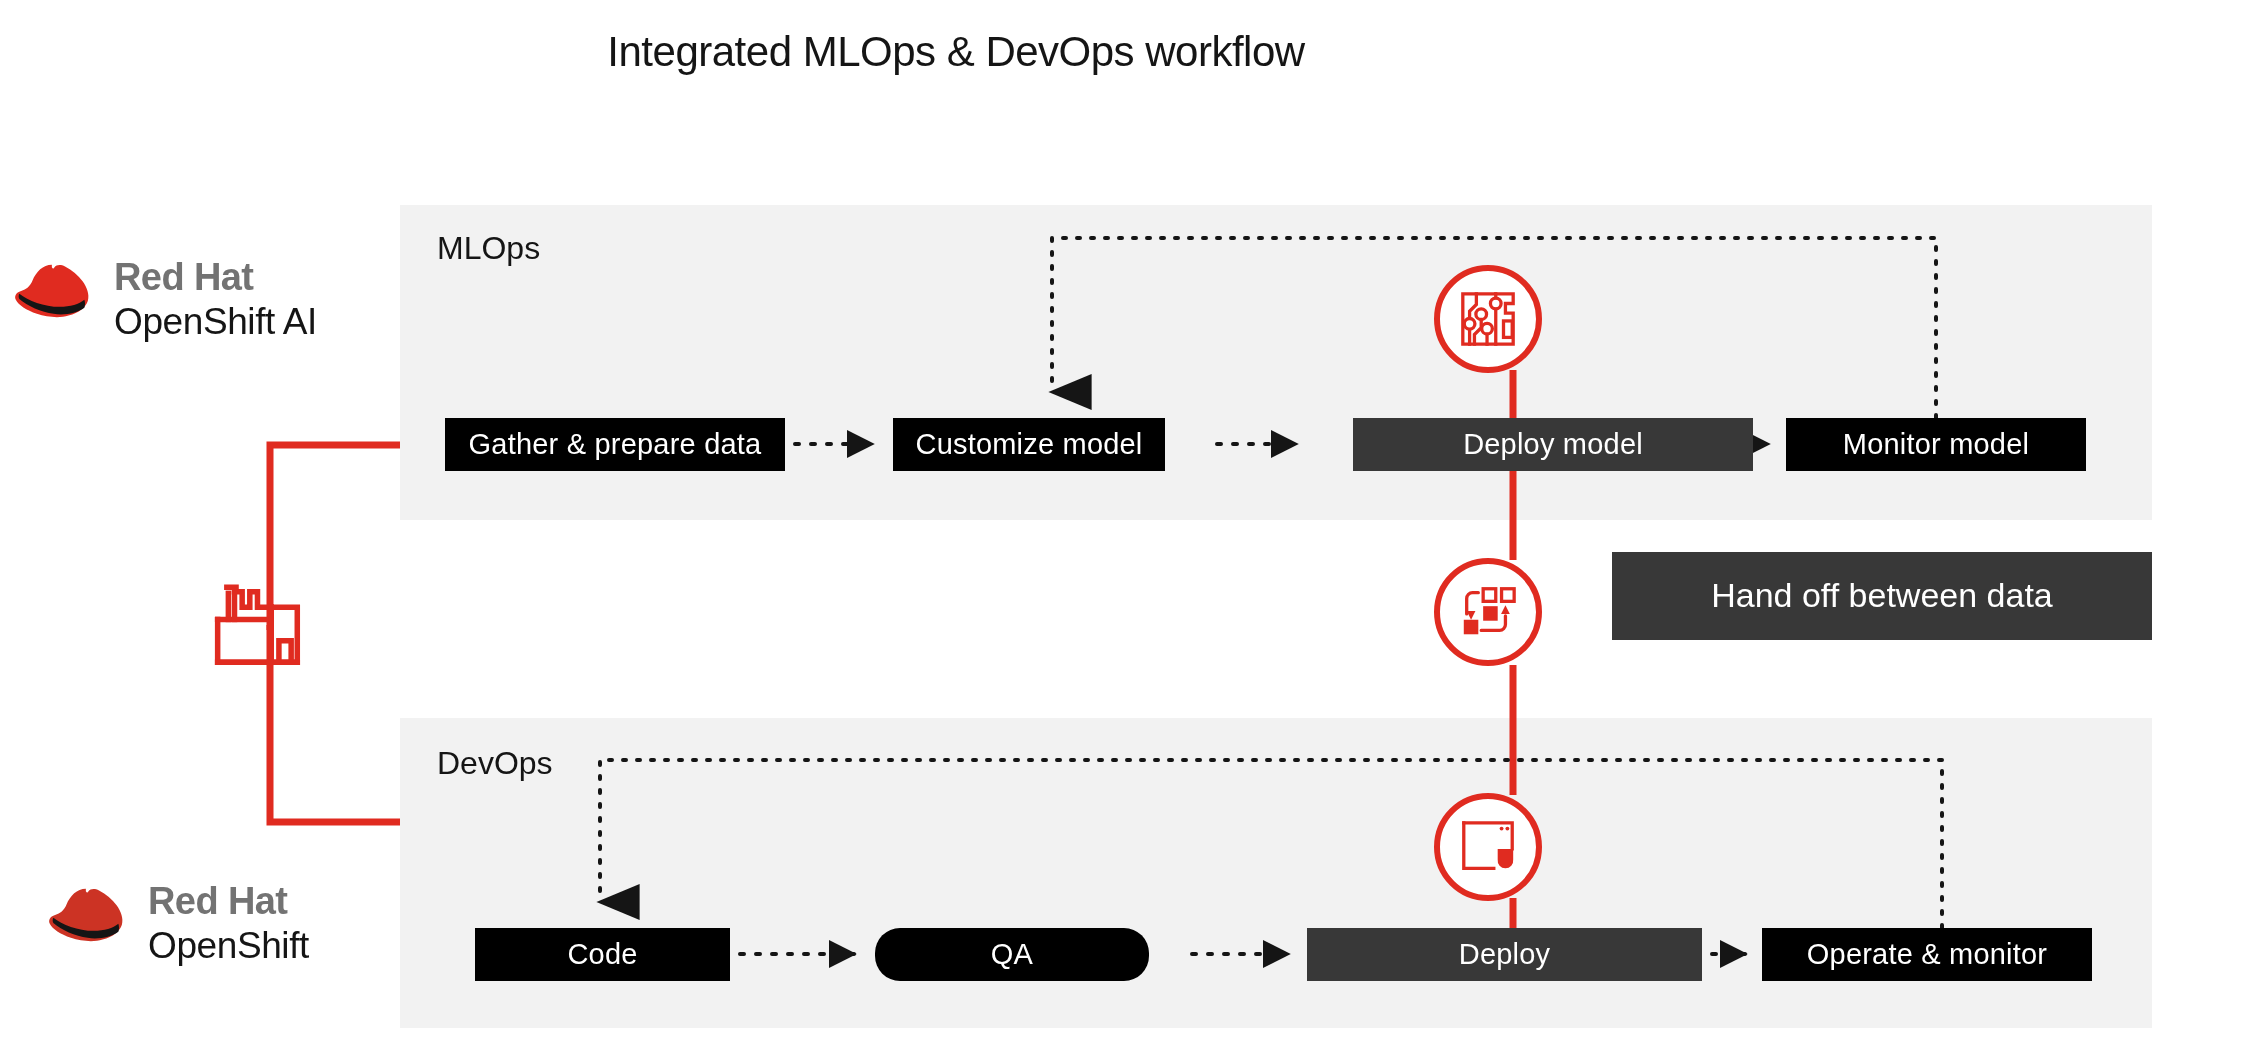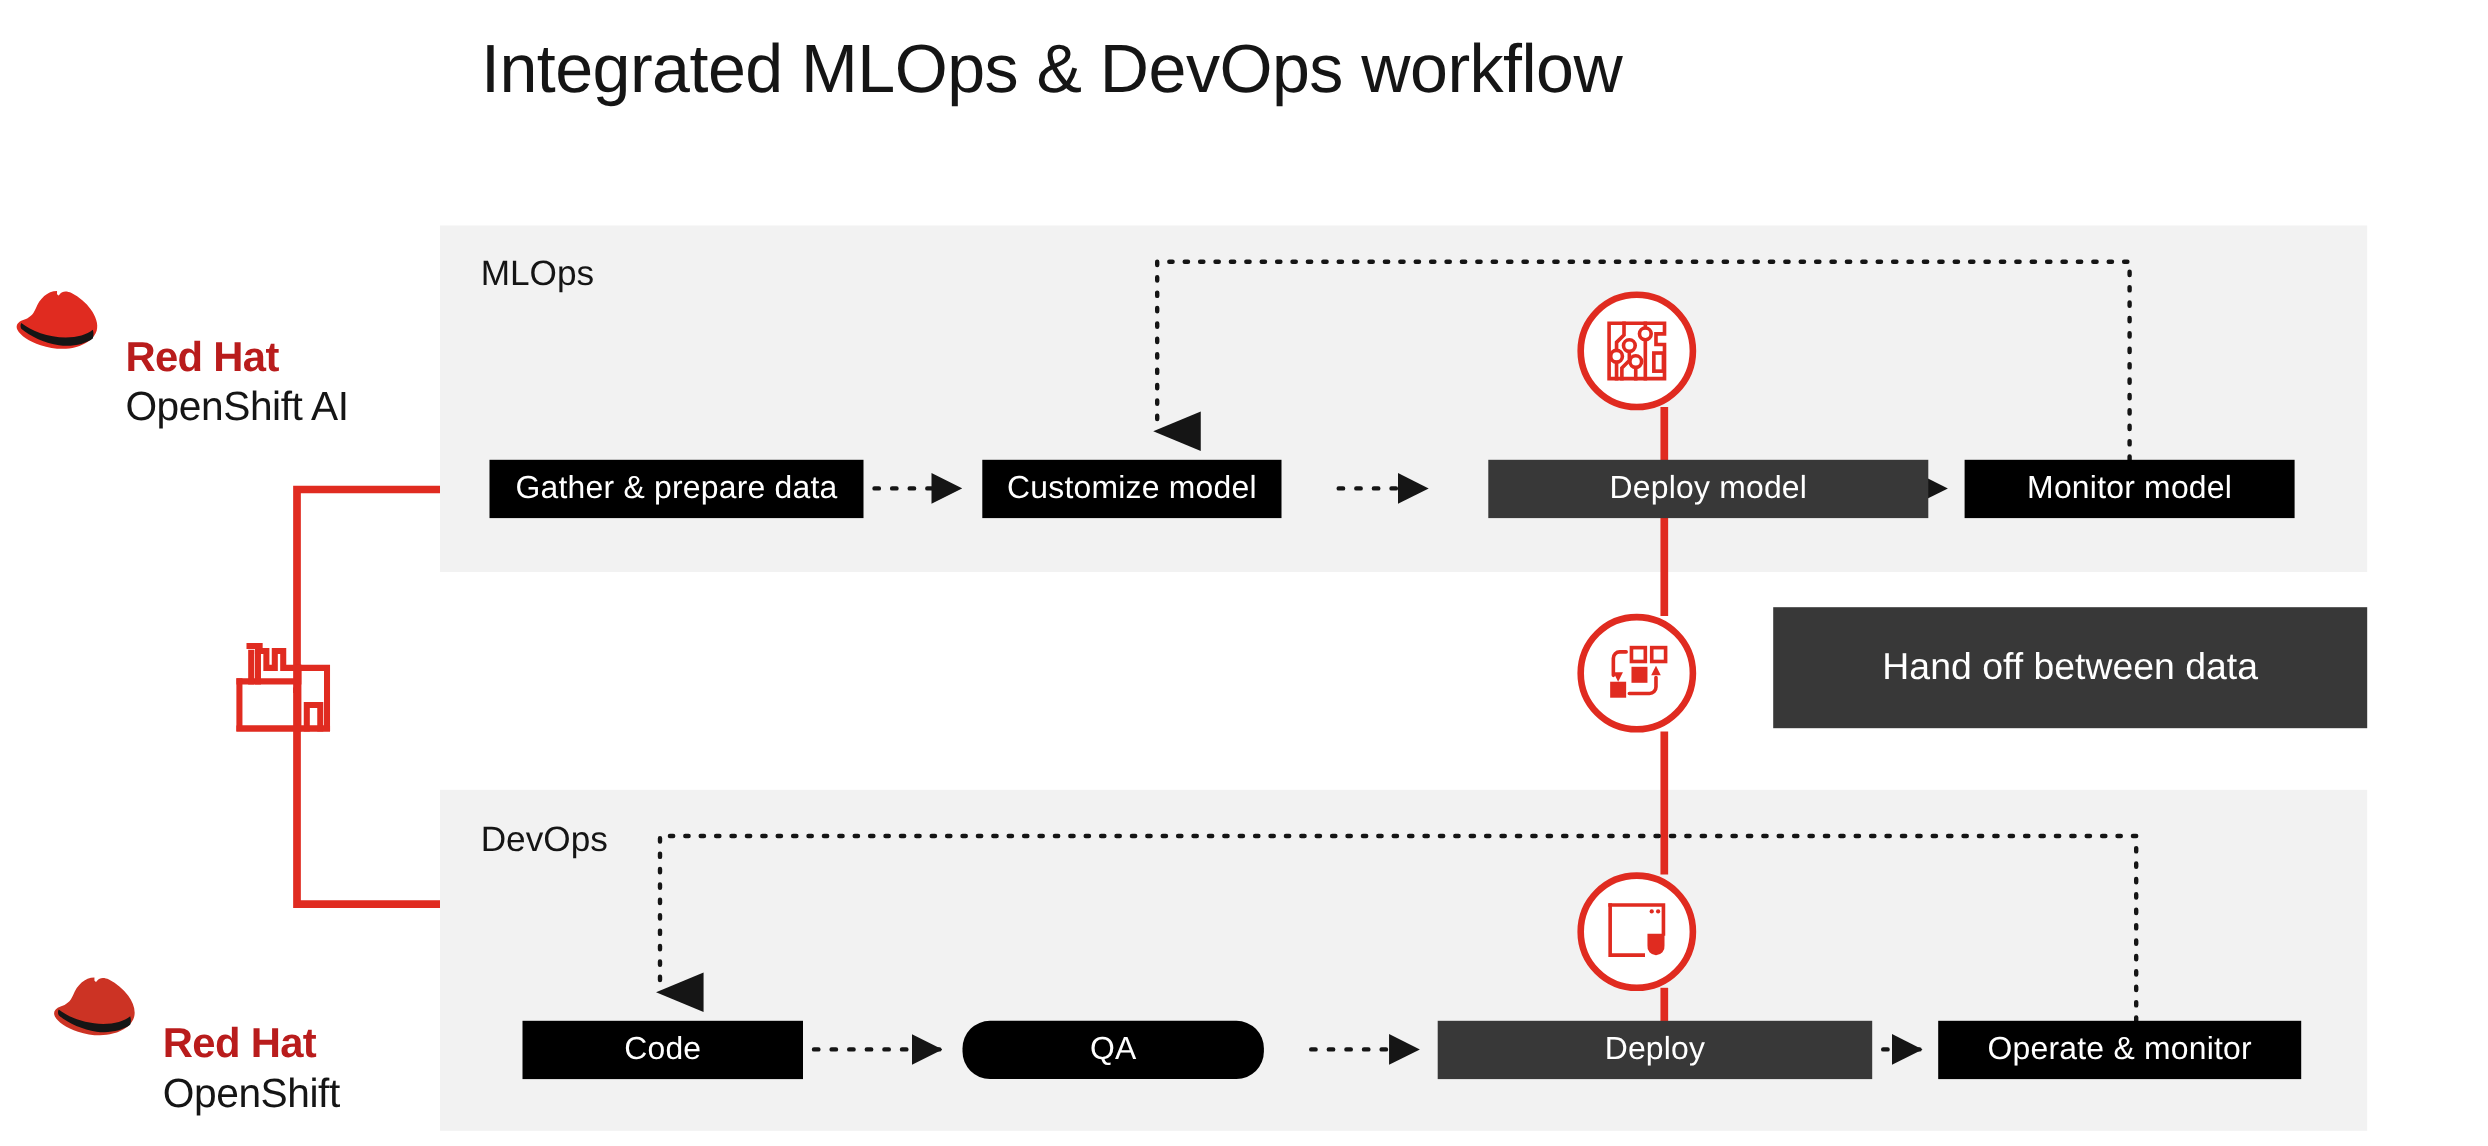--- a/index.html
+++ b/index.html
@@ -19,21 +19,21 @@
     overflow: hidden;
   }
 
   
   .page-title {
     position: absolute;
     left: 0;
     top: 28px;
     width: 1912px;
     text-align: center;
-    font-size: 62px;
+    font-size: 42px;
     font-weight: 400;
     letter-spacing: -0.5px;
     color: #151515;
     white-space: nowrap;
   }
 
   
   .panel {
     position: absolute;
     background: #f2f2f2;
@@ -78,21 +78,21 @@
   #stage-qa        { left: 875px;  top: 928px; width: 274px; height: 53px; border-radius: 25px; }
   #stage-deploy-d  { left: 1307px; top: 928px; width: 395px; height: 53px; }
   #stage-operate   { left: 1762px; top: 928px; width: 330px; height: 53px; }
 
   
   #handoff-callout {
     position: absolute;
     left: 1612px;
     top: 552px;
     width: 540px;
-    height: 110px;
+    height: 88px;
     background: #383838;
     color: #ffffff;
     display: flex;
     flex-direction: column;
     align-items: center;
     justify-content: center;
     text-align: center;
     font-size: 34px;
     line-height: 1.28;
     box-sizing: border-box;
@@ -135,24 +135,23 @@
   #logo-openshift    { left: 48px;  top: 882px; }
 
   .rh-hat { flex: 0 0 auto; margin-top: 4px; }
   .rh-words {
     margin-left: 12px;
     line-height: 1.0;
   }
   .rh-words .rh-brand {
     font-size: 38px;
     font-weight: 700;
-    color: #b91c1c;
+    color: #737373;
     letter-spacing: -0.6px;
     white-space: nowrap;
-    margin-top: 48px;
   }
   .rh-words .rh-product {
     font-size: 37px;
     font-weight: 400;
     color: #151515;
     letter-spacing: -0.4px;
     margin-top: 7px;
     white-space: nowrap;
   }
 

